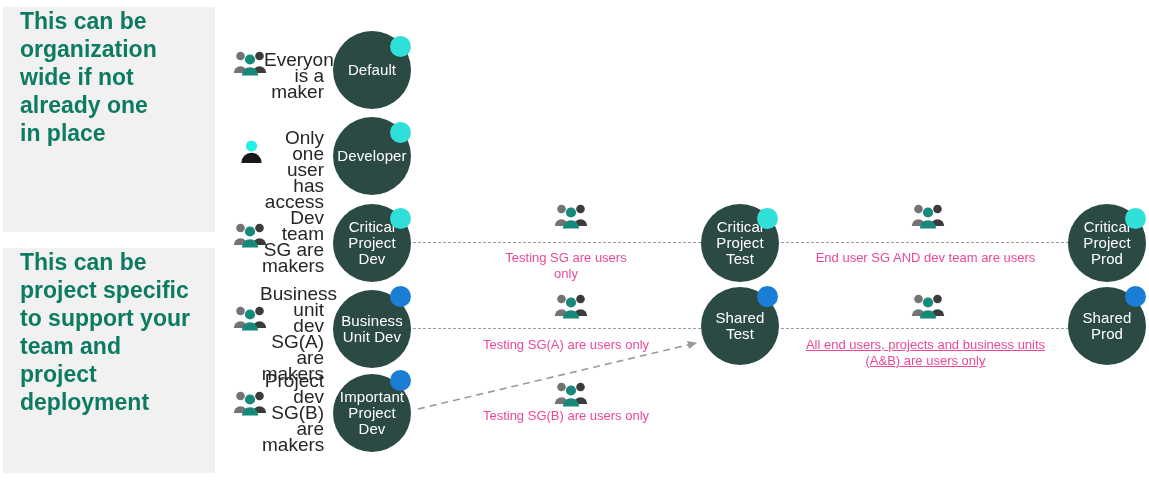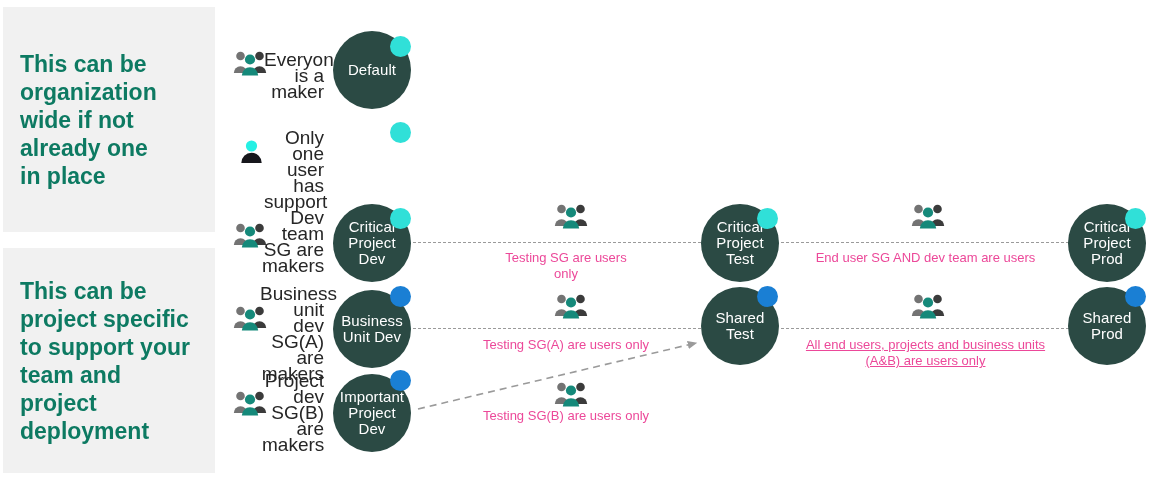--- a/index.html
+++ b/index.html
@@ -11,21 +11,21 @@
     position:relative;
   }
   #stage{position:absolute;left:0;top:0;width:1149px;height:480px;}
 
   
   .panel{
     position:absolute;
     background:#f1f1f1;
     box-sizing:border-box;
     display:flex;
-    align-items:center;
+    align-items:flex-start;
   }
   .panel-text{
     color:#0d7a62;
     font-weight:bold;
     font-size:23px;
     line-height:28px;
     padding-left:17px;
     padding-right:8px;
     white-space:pre-line;
   }
@@ -133,21 +133,24 @@
   <div class="badge" style="left:390px;top:36px;width:21px;height:21px;background:#30e0d8;"></div>
 
   <div class="icon-person" style="left:239px;top:139px;">
     <svg width="25" height="25" viewBox="0 0 25 25">
       <circle cx="12.5" cy="7" r="5.6" fill="#25f0e4"></circle>
       <path d="M2.3 24 a10.2 10.2 0 0 1 20.4 0 z" fill="#17171c"></path>
     </svg>
   </div>
   <div class="rowlabel" style="left:264px;top:130px;width:60px;">Only one
 user has
-support</div>
+access</div>
+  <div class="node" style="left:333px;top:117px;width:78px;height:78px;">
+    <span class="node-label">Developer</span>
+  </div>
   <div class="badge" style="left:390px;top:122px;width:21px;height:21px;background:#30e0d8;"></div>
 
   <div class="icon-people" style="left:233px;top:222px;">
     <svg width="34" height="26" viewBox="0 0 34 26">
       <circle cx="7.5" cy="6" r="4.3" fill="#737373"></circle>
       <path d="M0.8 23 a6.7 6.7 0 0 1 13.4 0 z" fill="#737373"></path>
       <circle cx="26.5" cy="6" r="4.3" fill="#3b3b3b"></circle>
       <path d="M19.8 23 a6.7 6.7 0 0 1 13.4 0 z" fill="#3b3b3b"></path>
       <circle cx="17" cy="9.5" r="5.1" fill="#15897a"></circle>
       <path d="M8.8 25.5 a8.2 8.2 0 0 1 16.4 0 z" fill="#15897a"></path>

